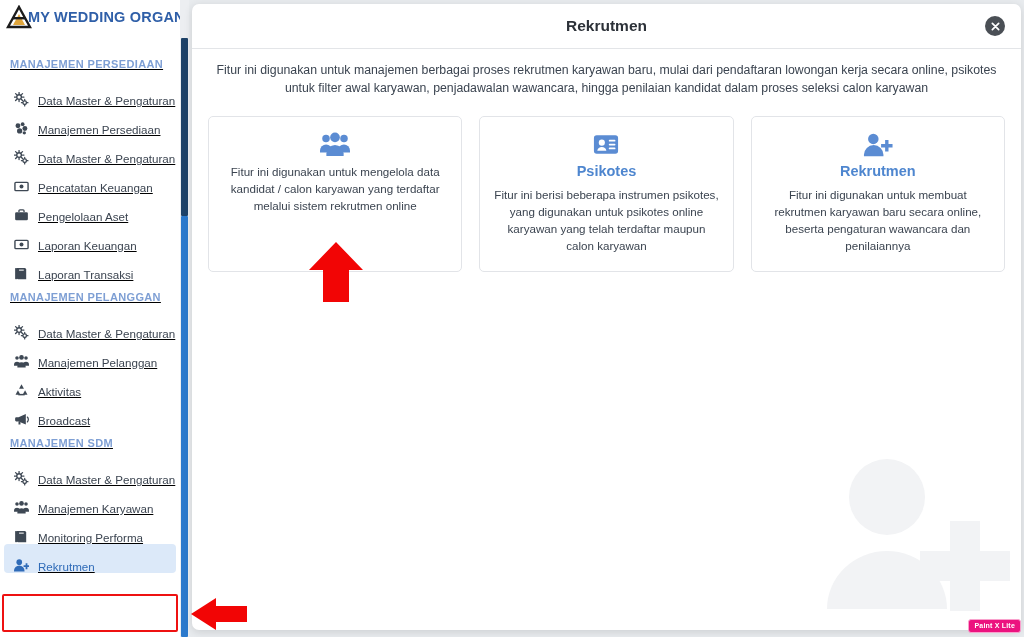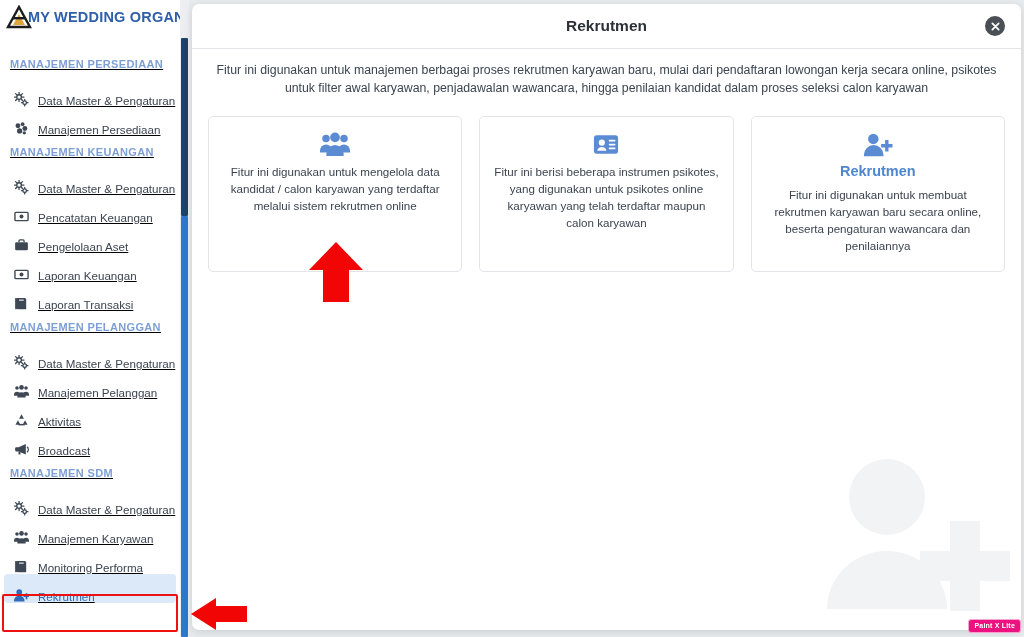--- a/index.html
+++ b/index.html
@@ -258,21 +258,20 @@
             <svg viewBox="0 0 16 16" width="15" height="15">
               <circle cx="4.2" cy="5" r="2.6" fill="currentColor"></circle>
               <circle cx="9.2" cy="3.4" r="2" fill="currentColor"></circle>
               <circle cx="11.6" cy="8" r="2.6" fill="currentColor"></circle>
               <circle cx="6" cy="10.6" r="2.8" fill="currentColor"></circle>
               <circle cx="11" cy="12.6" r="1.8" fill="currentColor"></circle>
             </svg>
           </span>
           <span>Manajemen Persediaan</span>
         </div>
-        <div class="nav-heading">MANAJEMEN KEUANGAN</div>
         <div class="nav-item">
           <span class="nav-ico">
             <svg viewBox="0 0 16 16" width="15" height="15">
               <circle cx="5.4" cy="5.4" r="2.5" fill="none" stroke="currentColor" stroke-width="1.5"></circle>
               <path d="M5.4 0.6v1.6M5.4 8.6v1.6M0.2 5.4h1.6M9 5.4h1.6M1.7 1.7l1.1 1.1M8 8l1.1 1.1M9.1 1.7 8 2.8M2.8 8 1.7 9.1" stroke="currentColor" stroke-width="1.4" stroke-linecap="round"></path>
               <circle cx="11.4" cy="11.4" r="1.9" fill="none" stroke="currentColor" stroke-width="1.4"></circle>
               <path d="M11.4 7.9v1.1M11.4 13.8v1.1M7.9 11.4H9M13.8 11.4h1.1" stroke="currentColor" stroke-width="1.3" stroke-linecap="round"></path>
             </svg>
           </span>
           <span>Data Master &amp; Pengaturan</span>
@@ -447,20 +446,21 @@
           <div class="card-ico">
             <svg viewBox="0 0 28 24" width="26" height="23">
               <rect x="1" y="2" width="26" height="20" rx="3" fill="currentColor"></rect>
               <circle cx="9.5" cy="10" r="3.3" fill="#ffffff"></circle>
               <path d="M4.6 18.6a5 5 0 0 1 9.8 0z" fill="#ffffff"></path>
               <rect x="17" y="7" width="7.2" height="1.9" rx=".9" fill="#ffffff"></rect>
               <rect x="17" y="11.1" width="7.2" height="1.9" rx=".9" fill="#ffffff"></rect>
               <rect x="17" y="15.2" width="7.2" height="1.9" rx=".9" fill="#ffffff"></rect>
             </svg>
           </div>
+          <div class="card-title">Psikotes</div>
           <div class="card-text">Fitur ini berisi beberapa instrumen psikotes, yang digunakan untuk psikotes online karyawan yang telah terdaftar maupun calon karyawan</div>
         </div>
         <div class="card">
           <div class="card-ico">
             <svg viewBox="0 0 32 26" width="30" height="25">
               <circle cx="11" cy="7" r="5.6" fill="currentColor"></circle>
               <path d="M1 24a10.4 10.4 0 0 1 20.8 0v1.6H1z" fill="currentColor"></path>
               <path d="M23.6 8.2h3.6v4.3h4.3v3.6h-4.3v4.3h-3.6v-4.3h-4.3v-3.6h4.3z" fill="currentColor"></path>
             </svg>
           </div>

